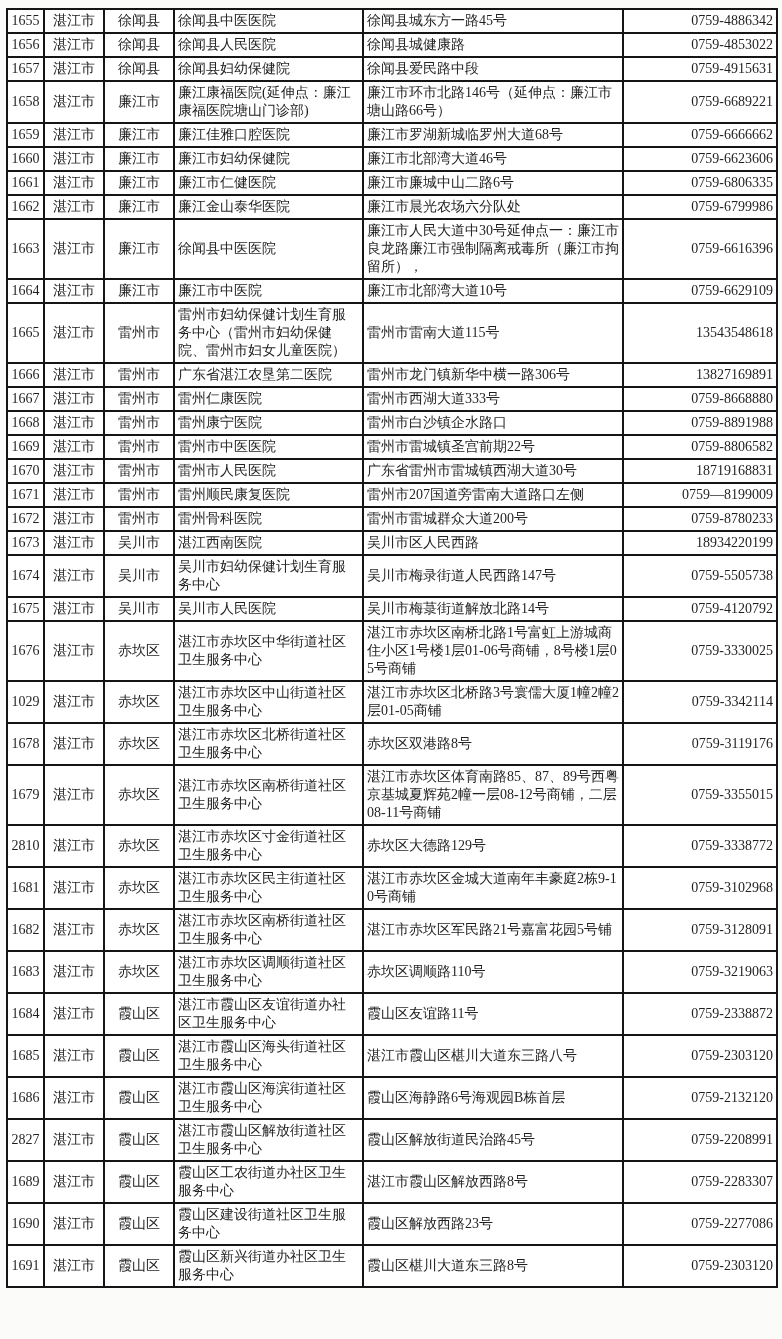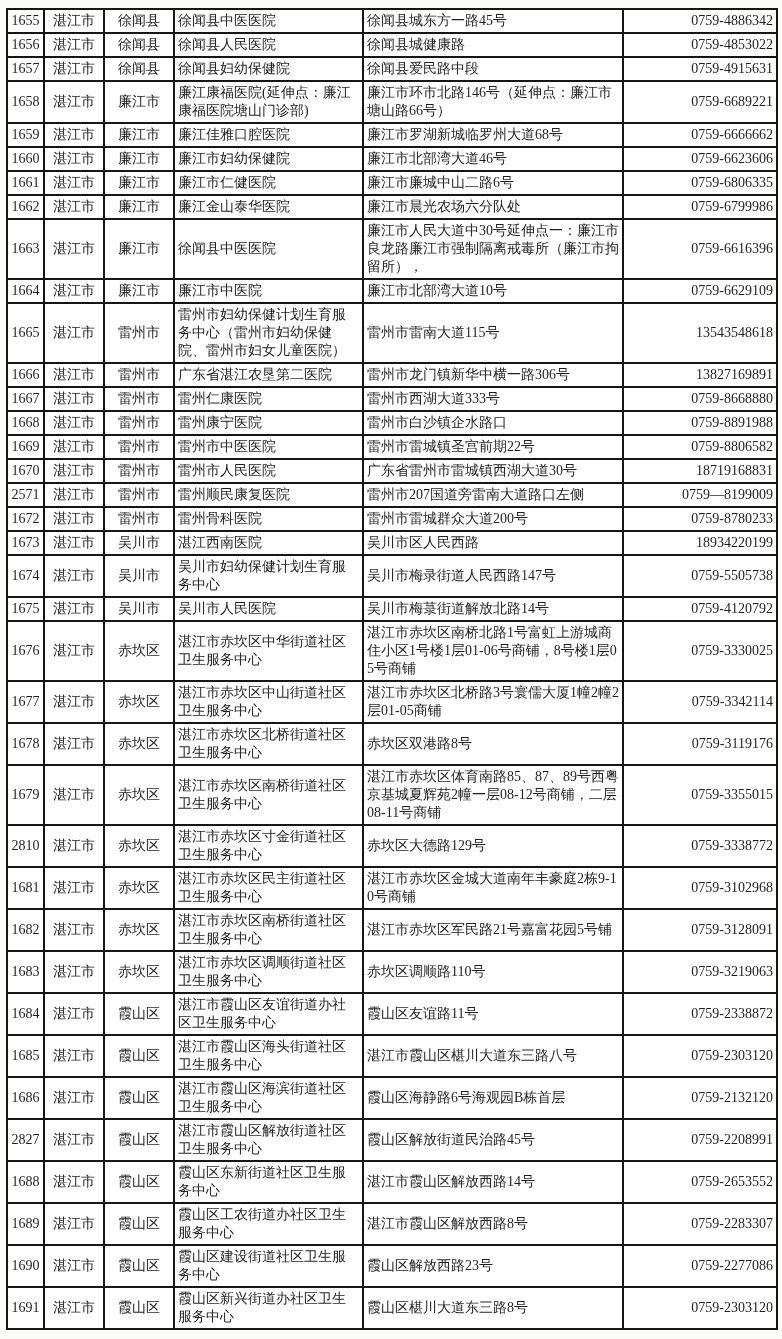--- a/index.html
+++ b/index.html
@@ -184,21 +184,21 @@
         </tr>
         <tr>
           <td class="col-num">1670</td>
           <td class="col-city">湛江市</td>
           <td class="col-district">雷州市</td>
           <td class="col-name">雷州市人民医院</td>
           <td class="col-address">广东省雷州市雷城镇西湖大道30号</td>
           <td class="col-phone">18719168831</td>
         </tr>
         <tr>
-          <td class="col-num">2571</td>
+          <td class="col-num">1671</td>
           <td class="col-city">湛江市</td>
           <td class="col-district">雷州市</td>
           <td class="col-name">雷州顺民康复医院</td>
           <td class="col-address">雷州市207国道旁雷南大道路口左侧</td>
           <td class="col-phone">0759—8199009</td>
         </tr>
         <tr>
           <td class="col-num">1672</td>
           <td class="col-city">湛江市</td>
           <td class="col-district">雷州市</td>
@@ -232,21 +232,21 @@
         </tr>
         <tr>
           <td class="col-num">1676</td>
           <td class="col-city">湛江市</td>
           <td class="col-district">赤坎区</td>
           <td class="col-name">湛江市赤坎区中华街道社区卫生服务中心</td>
           <td class="col-address">湛江市赤坎区南桥北路1号富虹上游城商住小区1号楼1层01-06号商铺，8号楼1层05号商铺</td>
           <td class="col-phone">0759-3330025</td>
         </tr>
         <tr>
-          <td class="col-num">1677</td>
+          <td class="col-num">1029</td>
           <td class="col-city">湛江市</td>
           <td class="col-district">赤坎区</td>
           <td class="col-name">湛江市赤坎区中山街道社区卫生服务中心</td>
           <td class="col-address">湛江市赤坎区北桥路3号寰儒大厦1幢2幢2层01-05商铺</td>
           <td class="col-phone">0759-3342114</td>
         </tr>
         <tr>
           <td class="col-num">1678</td>
           <td class="col-city">湛江市</td>
           <td class="col-district">赤坎区</td>
@@ -318,28 +318,20 @@
           <td class="col-address">霞山区海静路6号海观园B栋首层</td>
           <td class="col-phone">0759-2132120</td>
         </tr>
         <tr>
           <td class="col-num">2827</td>
           <td class="col-city">湛江市</td>
           <td class="col-district">霞山区</td>
           <td class="col-name">湛江市霞山区解放街道社区卫生服务中心</td>
           <td class="col-address">霞山区解放街道民治路45号</td>
           <td class="col-phone">0759-2208991</td>
-        </tr>
-        <tr>
-          <td class="col-num">1688</td>
-          <td class="col-city">湛江市</td>
-          <td class="col-district">霞山区</td>
-          <td class="col-name">霞山区东新街道社区卫生服务中心</td>
-          <td class="col-address">湛江市霞山区解放西路14号</td>
-          <td class="col-phone">0759-2653552</td>
         </tr>
         <tr>
           <td class="col-num">1689</td>
           <td class="col-city">湛江市</td>
           <td class="col-district">霞山区</td>
           <td class="col-name">霞山区工农街道办社区卫生服务中心</td>
           <td class="col-address">湛江市霞山区解放西路8号</td>
           <td class="col-phone">0759-2283307</td>
         </tr>
         <tr>

